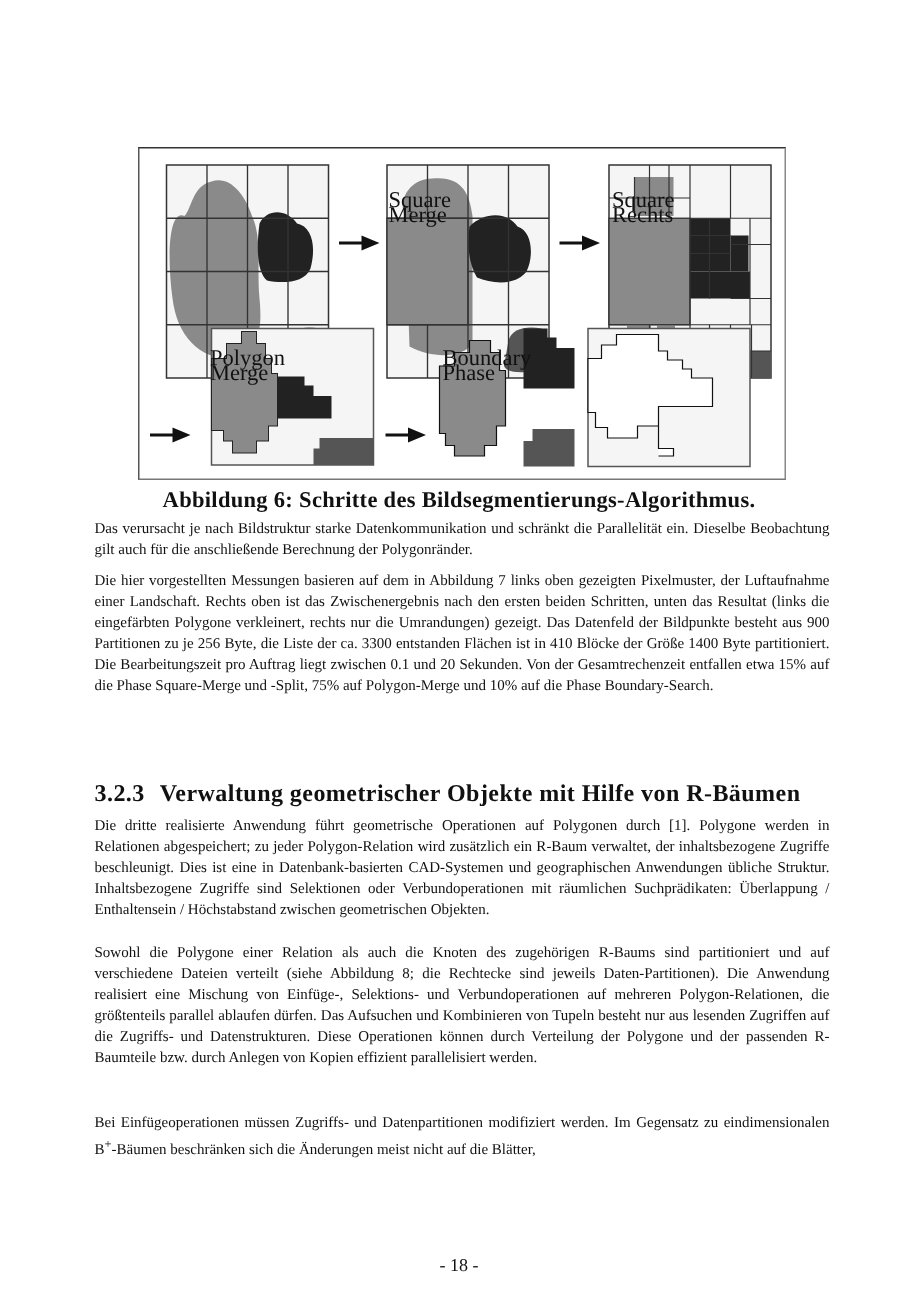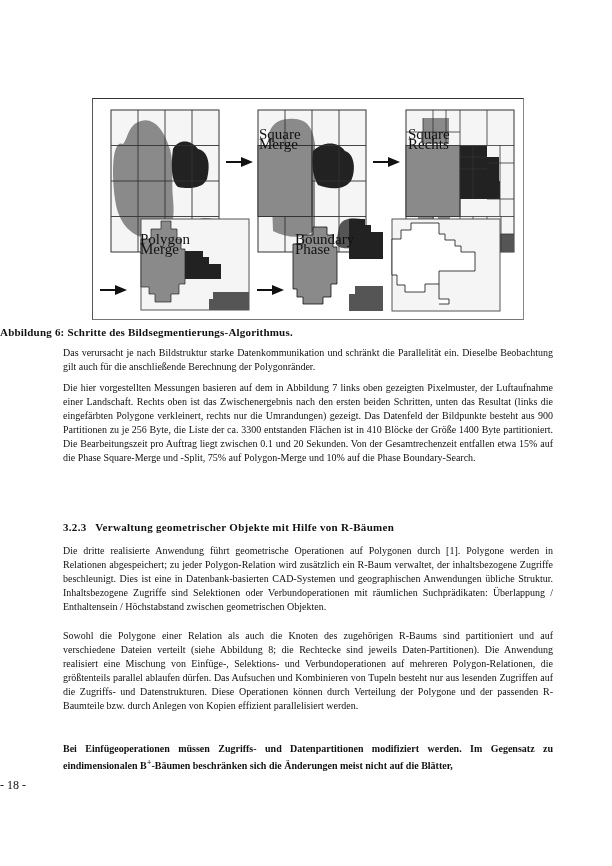--- a/index.html
+++ b/index.html
@@ -3,28 +3,28 @@
 <meta charset="utf-8">
 <style>
   html, body { margin: 0; padding: 0; background: #ffffff; }
   body { width: 612px; height: 866px; position: relative; overflow: hidden;
          font-family: "Liberation Serif", "DejaVu Serif", serif; color: #111; }
   .figure { position: absolute; left: 92px; top: 98px; width: 430px; height: 220px;
             border-top: 1.5px solid #333; border-bottom: 1.5px solid #777;
             border-left: 1px solid #555; border-right: 1px solid #888; }
   .figure svg { position: absolute; left: 0; top: 0; }
   .flabel { position: absolute; font-size: 15px; line-height: 10px; color: #111; margin-left: 40px; }
-  .caption { position: absolute; left: 0; width: 612px; top: 326px; text-align: left;
-             font-weight: bold; font-size: 11px; letter-spacing: 0.2px; }
+  .caption { position: absolute; left: 0; width: 612px; top: 326px; text-align: center;
+             font-weight: bold; font-size: 15px; letter-spacing: 0.2px; }
   .para { position: absolute; left: 63px; width: 490px; font-size: 10px; line-height: 14px;
           text-align: justify; margin: 0; }
-  .heading { position: absolute; left: 63px; top: 521px; font-weight: bold; font-size: 11px;
+  .heading { position: absolute; left: 63px; top: 521px; font-weight: bold; font-size: 16px;
              letter-spacing: 0.3px; }
   .heading .num { margin-right: 6px; }
-  .pagenum { position: absolute; left: 0; width: 612px; top: 778px; text-align: left; font-size: 12px; }
+  .pagenum { position: absolute; left: 0; width: 612px; top: 836px; text-align: center; font-size: 12px; }
 </style>
 </head>
 <body>
 
 <div class="figure">
   <svg width="430" height="220" viewBox="0 0 430 220">
     <defs>
       <pattern id="grid4" width="27" height="35.5" patternUnits="userSpaceOnUse">
         <path d="M27 0 V35.5 M0 35.5 H27" fill="none" stroke="#333" stroke-width="0.9"></path>
       </pattern>
@@ -123,15 +123,15 @@
 <p class="para" style="top:346px;">Das verursacht je nach Bildstruktur starke Datenkommunikation und schränkt die Parallelität ein. Dieselbe Beobachtung gilt auch für die anschließende Berechnung der Polygonränder.</p>
 <p class="para" style="top:381px;">Die hier vorgestellten Messungen basieren auf dem in Abbildung 7 links oben gezeigten Pixelmuster, der Luftaufnahme einer Landschaft. Rechts oben ist das Zwischenergebnis nach den ersten beiden Schritten, unten das Resultat (links die eingefärbten Polygone verkleinert, rechts nur die Umrandungen) gezeigt. Das Datenfeld der Bildpunkte besteht aus 900 Partitionen zu je 256 Byte, die Liste der ca. 3300 entstanden Flächen ist in 410 Blöcke der Größe 1400 Byte partitioniert. Die Bearbeitungszeit pro Auftrag liegt zwischen 0.1 und 20 Sekunden. Von der Gesamtrechenzeit entfallen etwa 15% auf die Phase Square-Merge und -Split, 75% auf Polygon-Merge und 10% auf die Phase Boundary-Search.</p>
 
 <div class="heading">
   <span class="num">3.2.3</span>
   <span>Verwaltung geometrischer Objekte mit Hilfe von R-Bäumen</span>
 </div>
 
 <p class="para" style="top:544px;">Die dritte realisierte Anwendung führt geometrische Operationen auf Polygonen durch [1]. Polygone werden in Relationen abgespeichert; zu jeder Polygon-Relation wird zusätzlich ein R-Baum verwaltet, der inhaltsbezogene Zugriffe beschleunigt. Dies ist eine in Datenbank-basierten CAD-Systemen und geographischen Anwendungen übliche Struktur. Inhaltsbezogene Zugriffe sind Selektionen oder Verbundoperationen mit räumlichen Suchprädikaten: Überlappung / Enthaltensein / Höchstabstand zwischen geometrischen Objekten.</p>
 <p class="para" style="top:629px;">Sowohl die Polygone einer Relation als auch die Knoten des zugehörigen R-Baums sind partitioniert und auf verschiedene Dateien verteilt (siehe Abbildung 8; die Rechtecke sind jeweils Daten-Partitionen). Die Anwendung realisiert eine Mischung von Einfüge-, Selektions- und Verbundoperationen auf mehreren Polygon-Relationen, die größtenteils parallel ablaufen dürfen. Das Aufsuchen und Kombinieren von Tupeln besteht nur aus lesenden Zugriffen auf die Zugriffs- und Datenstrukturen. Diese Operationen können durch Verteilung der Polygone und der passenden R-Baumteile bzw. durch Anlegen von Kopien effizient parallelisiert werden.</p>
-<p class="para" style="top:742px;font-weight:bold;"><span>Bei Einfügeoperationen müssen Zugriffs- und Datenpartitionen modifiziert werden. Im Gegensatz zu eindimensionalen B</span><sup>+</sup><span>-Bäumen beschränken sich die Änderungen meist nicht auf die Blätter,</span></p>
+<p class="para" style="top:742px;"><span>Bei Einfügeoperationen müssen Zugriffs- und Datenpartitionen modifiziert werden. Im Gegensatz zu eindimensionalen B</span><sup>+</sup><span>-Bäumen beschränken sich die Änderungen meist nicht auf die Blätter,</span></p>
 
 <div class="pagenum">- 18 -</div>
 
 </body></html>

